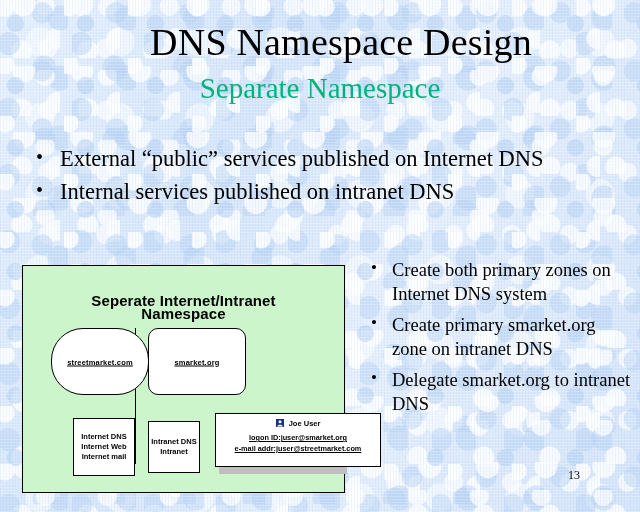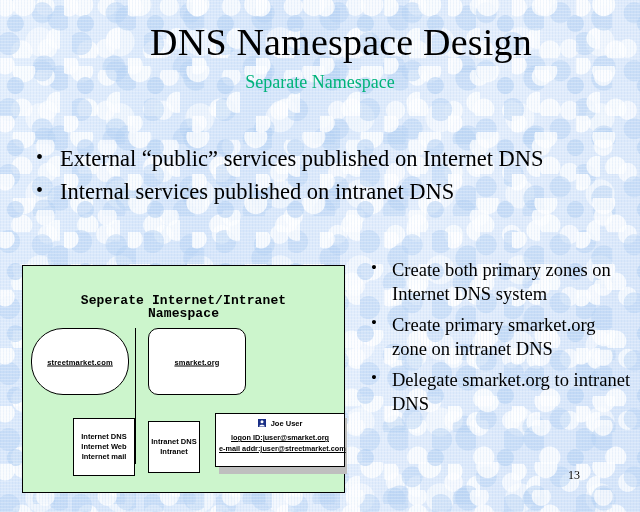--- a/index.html
+++ b/index.html
@@ -40,21 +40,21 @@
 
   .layer{position:absolute;inset:0;z-index:3;}
 
   
   #title{
     position:absolute;left:0;right:0;top:20px;text-align:center;
     font-size:38px;color:#000;letter-spacing:.2px;margin-left:42px;
   }
   #subtitle{
     position:absolute;left:0;right:0;top:72px;text-align:center;
-    font-size:18px;color:#00b37a;
+    font-size:29px;color:#00b37a;
   }
 
   
   #top-bullets{position:absolute;left:28px;top:144px;width:600px;}
   #top-bullets .b{
     position:relative;padding-left:32px;font-size:22.5px;color:#000;
     line-height:29px;margin-bottom:4px;white-space:nowrap;
   }
   #top-bullets .b .dot{position:absolute;left:8px;top:-1px;font-size:20px;}
 
@@ -71,58 +71,58 @@
     position:absolute;left:568px;top:468px;font-size:12px;color:#000;
   }
 
   
   #diagram{
     position:absolute;left:22px;top:265px;width:323px;height:228px;
     background:#ccf5cc;border:1.5px solid #000;box-sizing:border-box;
   }
   #diagram-title{
     position:absolute;left:0;right:0;top:28px;text-align:center;
-    font-family:Liberation Mono, monospace;font-weight:bold;
-    font-size:13px;color:#000;line-height:13px;letter-spacing:.1px;
+    font-family:Liberation Sans, sans-serif;font-weight:bold;
+    font-size:15px;color:#000;line-height:13px;letter-spacing:.1px;
   }
   .divider{
     position:absolute;left:112px;top:62px;width:0;height:136px;
     border-left:1.6px solid #000;
   }
   .zone-box{
     position:absolute;background:#fff;border:1.6px solid #000;
     border-radius:10px;
   }
   .zone-box .lbl{
     position:absolute;left:0;right:0;top:50%;transform:translateY(-50%);
     text-align:center;font-family:"Liberation Sans", sans-serif;
     font-weight:bold;font-size:7.5px;color:#000;
     text-decoration:underline;letter-spacing:.2px;
   }
-  #zone-ext{left:8px;top:62px;width:96px;height:65px;border-radius:32px;}
+  #zone-ext{left:28px;top:62px;width:96px;height:65px;border-radius:32px;}
   #zone-int{left:125px;top:62px;width:96px;height:65px;}
 
   .svc-box{
     position:absolute;background:#fff;border:1.6px solid #000;
   }
   .svc-box .lines{
     position:absolute;left:0;right:0;top:50%;transform:translateY(-50%);
     text-align:center;font-family:"Liberation Sans", sans-serif;
     font-weight:bold;font-size:7.5px;color:#000;line-height:10px;
   }
   #svc-ext{left:50px;top:152px;width:60px;height:56px;}
   #svc-int{left:125px;top:155px;width:50px;height:50px;}
 
   #user-card-shadow{
     position:absolute;left:196px;top:152px;width:128px;height:56px;
     background:#bfbfbf;
   }
   #user-card{
     position:absolute;left:192px;top:147px;width:128px;height:52px;
-    background:#fff;border:1.4px solid #000;
+    background:#fff;border:1.4px solid #000;padding-left:36px;
   }
   #user-card .uname{
     position:absolute;left:0;right:0;top:5px;text-align:center;
     font-family:"Liberation Sans", sans-serif;font-weight:bold;
     font-size:7.5px;color:#000;
   }
   #user-icon{
     display:inline-block;width:8px;height:8px;vertical-align:-1px;
     margin-right:3px;position:relative;
   }

